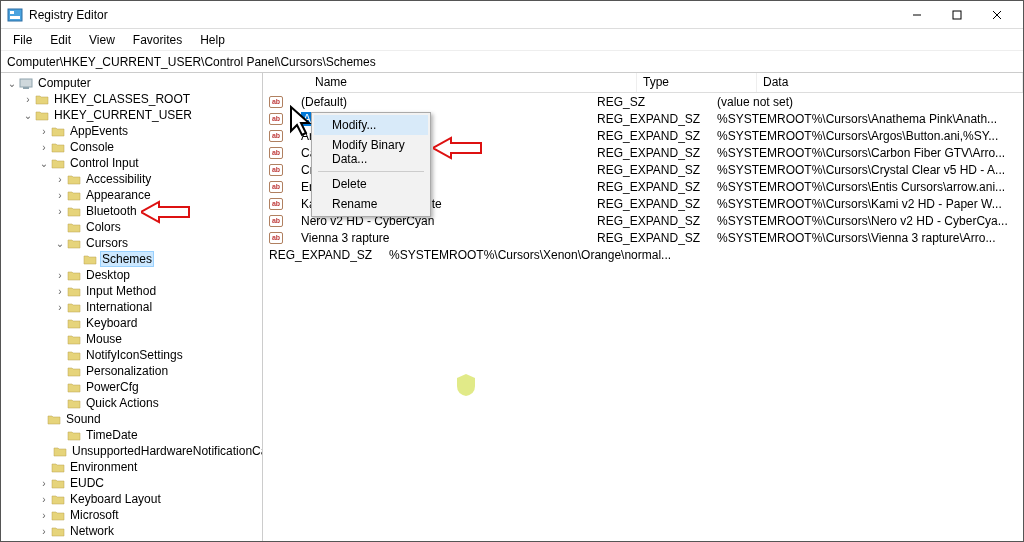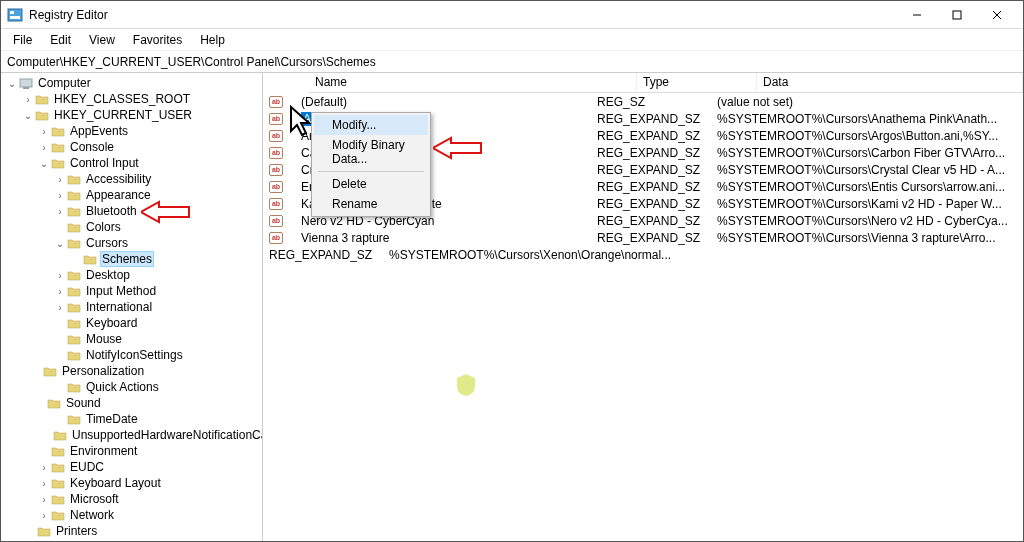--- a/index.html
+++ b/index.html
@@ -244,28 +244,37 @@
       </div>
       <div class="tree-node" style="padding-left: 52px;">
         <span class="tree-caret"></span>
         <span class="tree-folder">
           <svg width="14" height="14">
             <path class="fldr" d="M1 4h4l1 1h7v7H1z"></path>
           </svg>
         </span>
         <span class="tree-label">NotifyIconSettings</span>
       </div>
-      <div class="tree-node" style="padding-left: 28px;">
+      <div class="tree-node" style="padding-left: 52px;">
         <span class="tree-caret"></span>
         <span class="tree-folder">
           <svg width="14" height="14">
             <path class="fldr" d="M1 4h4l1 1h7v7H1z"></path>
           </svg>
         </span>
         <span class="tree-label">Personalization</span>
+      </div>
+      <div class="tree-node" style="padding-left: 52px;">
+        <span class="tree-caret"></span>
+        <span class="tree-folder">
+          <svg width="14" height="14">
+            <path class="fldr" d="M1 4h4l1 1h7v7H1z"></path>
+          </svg>
+        </span>
+        <span class="tree-label">PowerCfg</span>
       </div>
       <div class="tree-node" style="padding-left: 52px;">
         <span class="tree-caret"></span>
         <span class="tree-folder">
           <svg width="14" height="14">
             <path class="fldr" d="M1 4h4l1 1h7v7H1z"></path>
           </svg>
         </span>
         <span class="tree-label">Quick Actions</span>
       </div>

